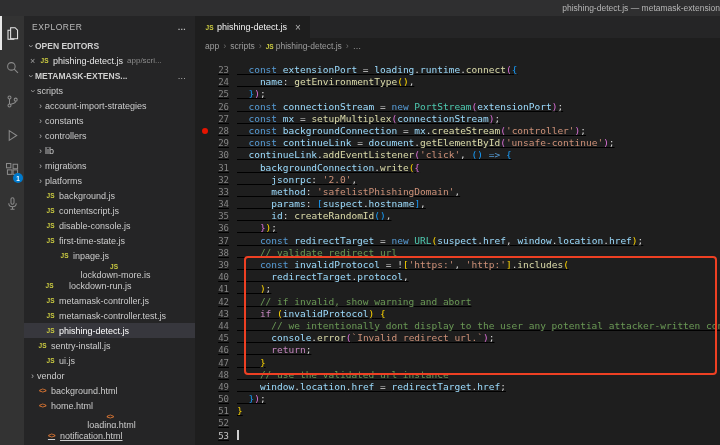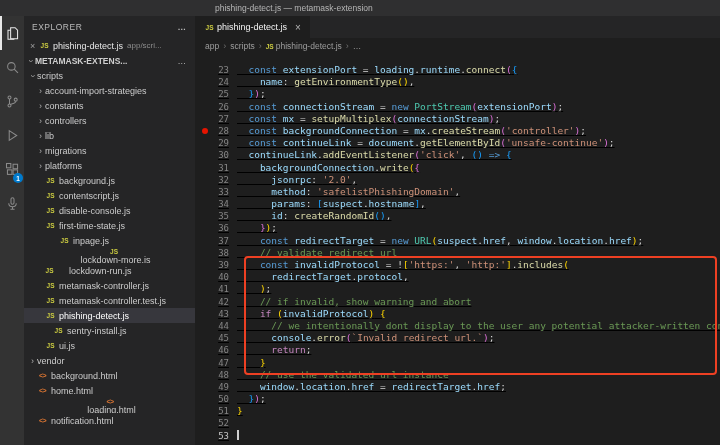--- a/index.html
+++ b/index.html
@@ -2,21 +2,21 @@
 <html style="--badge-blue: #007acc; --annotation-red: #ee4023; --js-yellow: #cbcb41; --html-orange: #e37933;"><head>
 <meta charset="utf-8">
 <style>
   * { box-sizing: border-box; }
   html,body { margin:0; padding:0; background:#000; }
   .app { position:relative; width:720px; height:445px; overflow:hidden; background:#1e1e1e;
          font-family:"Liberation Sans", sans-serif; -webkit-font-smoothing:antialiased; }
 
   
   .titlebar { height:16px; background:#2f2f30; color:#b6b6b6; font-size:8.5px;
-              display:flex; align-items:center; justify-content:flex-start; padding-left:215px; }
+              display:flex; align-items:center; justify-content:flex-end; padding-left:215px; }
 
   .main { display:flex; height:429px; }
 
   
   .activitybar { width:24px; background:#333333; flex:none; display:flex; flex-direction:column; }
   .ab-item { position:relative; height:34px; display:flex; align-items:center; justify-content:center;
              color:#8b8b8b; cursor:pointer; }
   .ab-item.active { color:#e7e7e7; box-shadow:inset 2px 0 0 #e7e7e7; }
   .ab-item svg { width:15px; height:15px; stroke:currentColor; fill:none; stroke-width:1.1; }
   .badge { position:absolute; right:1px; bottom:3px; background:var(--badge-blue,#007acc); color:#fff;
@@ -131,20 +131,24 @@
           </svg>
       </div>
     </div>
 
     <div class="sidebar">
       <div class="sb-title">
         <span>EXPLORER</span>
         <span class="dots">…</span>
       </div>
 
+      <div class="section">
+        <span class="chev open">›</span>
+        <span class="sec-label">OPEN EDITORS</span>
+      </div>
 
       <div class="oe-item">
         <span class="close-x">×</span>
         <span class="fico js">JS</span>
         <span class="fname">phishing-detect.js</span>
         <span class="fpath">app/scri...</span>
       </div>
 
       <div class="section">
         <span class="chev open">›</span>
@@ -224,21 +228,21 @@
           <div class="trow" style="padding-left: 12px;">
             <span class="spacer"></span>
             <span class="fico js">JS</span>
             <span class="tlabel">metamask-controller.test.js</span>
           </div>
           <div class="trow sel" style="padding-left: 12px;">
             <span class="spacer"></span>
             <span class="fico js">JS</span>
             <span class="tlabel">phishing-detect.js</span>
           </div>
-          <div class="trow" style="padding-left: 20px;">
+          <div class="trow" style="padding-left: 4px;">
             <span class="spacer"></span>
             <span class="fico js">JS</span>
             <span class="tlabel">sentry-install.js</span>
           </div>
           <div class="trow" style="padding-left: 12px;">
             <span class="spacer"></span>
             <span class="fico js">JS</span>
             <span class="tlabel">ui.js</span>
           </div>
           <div class="trow" style="padding-left: 4px;">
@@ -253,21 +257,21 @@
           <div class="trow" style="padding-left: 4px;">
             <span class="spacer"></span>
             <span class="fico html">&lt;&gt;</span>
             <span class="tlabel">home.html</span>
           </div>
           <div class="trow" style="padding-left: 4px; flex-direction: column;">
             <span class="spacer"></span>
             <span class="fico html">&lt;&gt;</span>
             <span class="tlabel">loading.html</span>
           </div>
-          <div class="trow" style="padding-left: 4px;">
+          <div class="trow" style="padding-left: 13px; text-decoration: underline;">
             <span class="spacer"></span>
             <span class="fico html">&lt;&gt;</span>
             <span class="tlabel">notification.html</span>
           </div>
         </div>
     </div>
 
     <div class="editor">
       <div class="tabbar">
         <div class="tab active">

